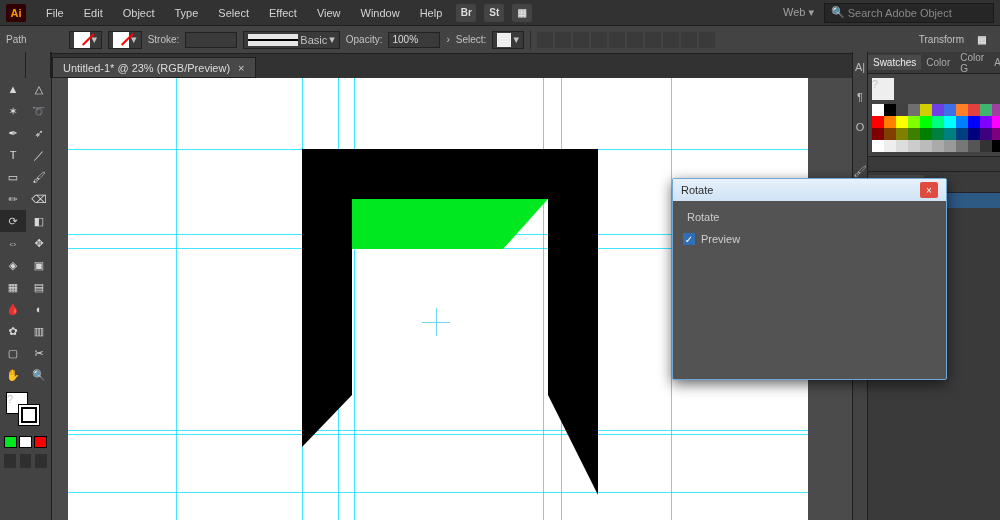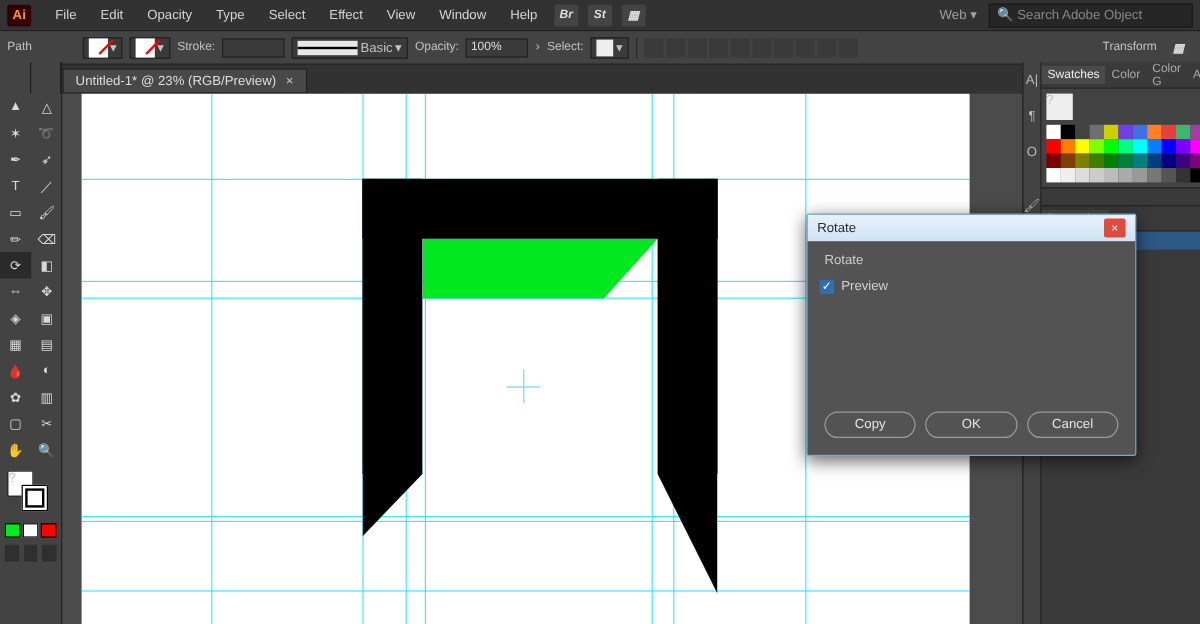--- a/index.html
+++ b/index.html
@@ -36,21 +36,21 @@
     .menu-item {
       padding: 2px 8px;
       color: #d4d4d4;
       cursor: pointer;
     }
     .menu-spacer { flex: 1; }
     .menu-icon {
       width: 20px; height: 18px;
       background: #444; border-radius: 2px;
       color:#ddd; display:flex; align-items:center; justify-content:center;
-      font-size:10px; font-weight:bold; margin: 0 2px; font-style: italic;
+      font-size:10px; font-weight:bold; margin: 0 2px;
     }
     .workspace-label { color:#a0a0a0; padding: 0 6px; margin-left:8px; }
     .search-box {
       background:#262626;
       border:1px solid #1a1a1a;
       width:170px; height:20px;
       color:#888; padding: 0 6px;
       display:flex; align-items:center;
     }
 
@@ -262,21 +262,21 @@
       background:#535353; font-size:11px;
     }
   </style>
 </head>
 <body>
 
 <div class="menubar">
   <div class="ai-logo">Ai</div>
   <span class="menu-item">File</span>
   <span class="menu-item">Edit</span>
-  <span class="menu-item">Opacity</span>
+  <span class="menu-item">Object</span>
   <span class="menu-item">Type</span>
   <span class="menu-item">Select</span>
   <span class="menu-item">Effect</span>
   <span class="menu-item">View</span>
   <span class="menu-item">Window</span>
   <span class="menu-item">Help</span>
   <span class="menu-icon">Br</span>
   <span class="menu-icon">St</span>
   <span class="menu-icon">▦</span>
   <span class="menu-spacer"></span>
@@ -498,18 +498,13 @@
     <span>Rotate</span>
     <span class="xbtn">×</span>
   </div>
   <div class="dialog-body">
     <div class="dialog-section-label">Rotate</div>
     <div class="preview-row">
       <span class="chk">✓</span>
       <span>Preview</span>
     </div>
   </div>
-  <div class="dialog-buttons">
-    <div class="pill-btn">Copy</div>
-    <div class="pill-btn">OK</div>
-    <div class="pill-btn">Cancel</div>
-  </div>
 </div>
 
 </body></html>

